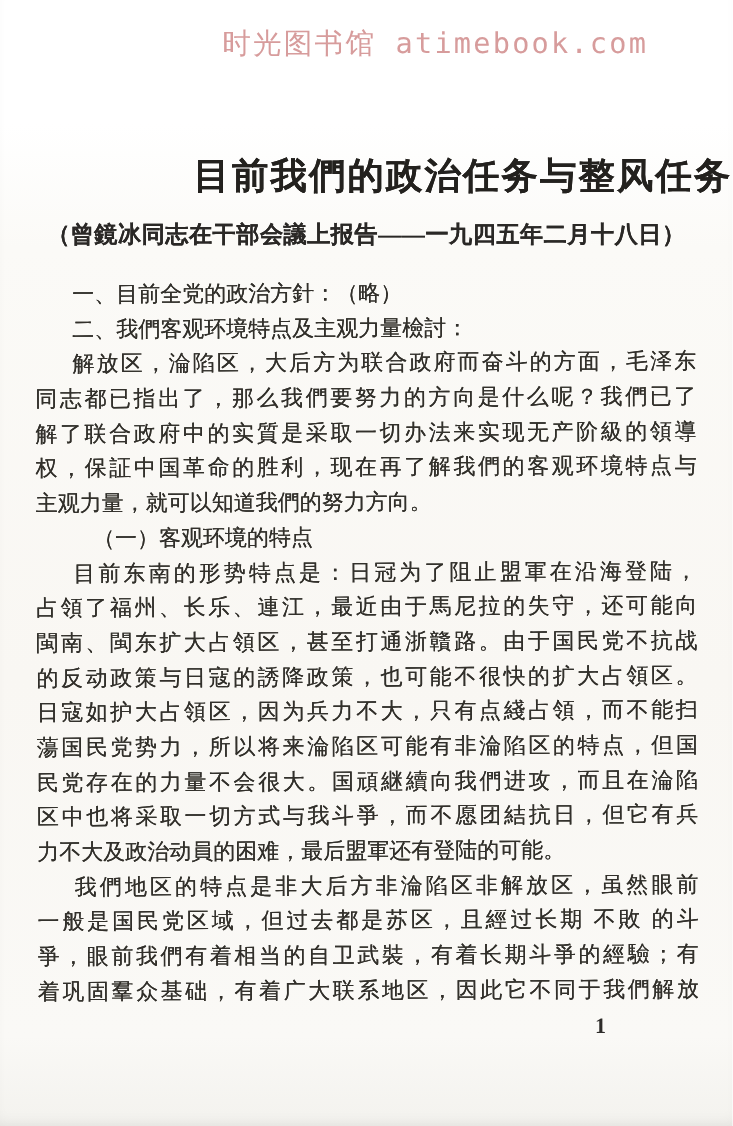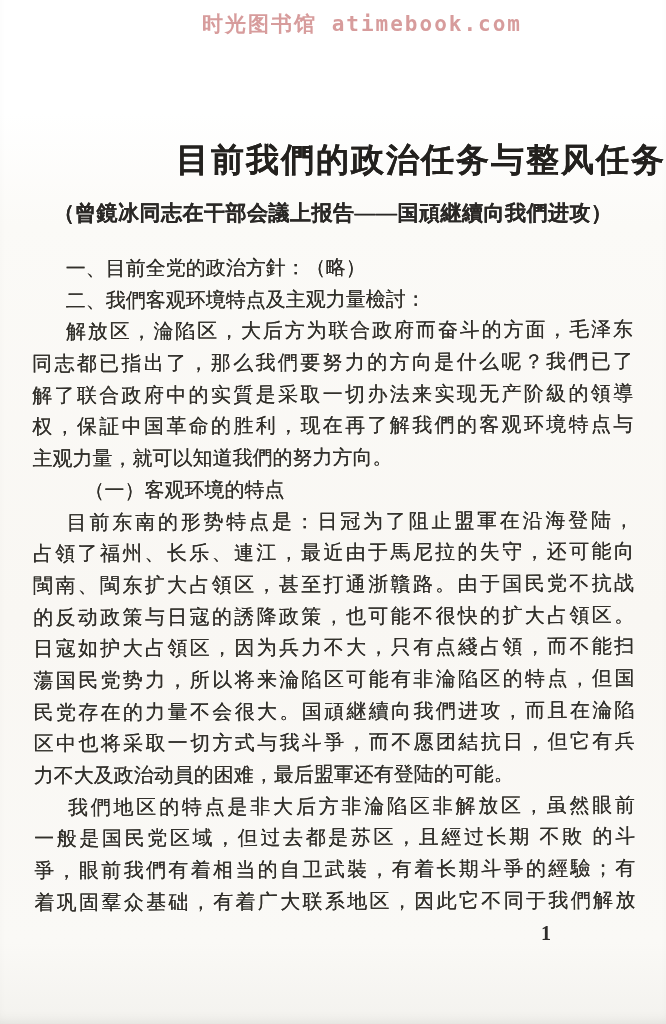--- a/index.html
+++ b/index.html
@@ -5,23 +5,23 @@
   html,body{margin:0;padding:0;}
   .page{
     position:relative;
     width:666px;height:1024px;
     overflow:hidden;
     background:linear-gradient(180deg,#ffffff 0%,#ffffff 11%,#fbfaf7 22%,#f9f7f3 60%,#faf9f6 92%,#f3f2ee 100%);
     box-shadow:inset 0 -8px 14px -8px rgba(0,0,0,0.10);
     font-family:"Liberation Serif","DejaVu Serif",serif;
   }
   .watermark{
-    position:absolute;top:10px;left:202px;
+    position:absolute;top:22px;left:202px;
     font-family:"DejaVu Sans Mono","Liberation Sans",sans-serif;
-    font-size:21px;font-weight:bold;letter-spacing:2px;
+    font-size:26px;font-weight:normal;letter-spacing:2px;
     white-space:nowrap;
   }
   .title{
     position:absolute;top:138px;left:0;width:100%;
     text-align:right;
     font-size:33px;font-weight:bold;letter-spacing:2px;
     color:#23211e;
     text-shadow:0 0 .6px #23211e;
     white-space:nowrap;
   }
@@ -54,21 +54,21 @@
 </style>
 </head>
 <body>
 
 <div class="page">
 
   <div class="watermark" style="color: rgb(215, 156, 156);">时光图书馆 atimebook.com</div>
 
   <div class="title">目前我們的政治任务与整风任务</div>
 
-  <div class="subtitle">（曾鏡冰同志在干部会議上报告——国頑継續向我們进攻）</div>
+  <div class="subtitle">（曾鏡冰同志在干部会議上报告——一九四五年二月十八日）</div>
 
   <div class="body-text">
       <div class="line" style="padding-left: 1.7em;">一、目前全党的政治方針：（略）</div>
       <div class="line" style="padding-left: 1.7em;">二、我們客观环境特点及主观力量檢討：</div>
       <div class="line fill" style="padding-left: 1.7em;">解放区，淪陷区，大后方为联合政府而奋斗的方面，毛泽东</div>
       <div class="line fill">同志都已指出了，那么我們要努力的方向是什么呢？我們已了</div>
       <div class="line fill">解了联合政府中的实質是采取一切办法来实现无产阶級的領導</div>
       <div class="line fill">权，保証中国革命的胜利，现在再了解我們的客观环境特点与</div>
       <div class="line">主观力量，就可以知道我們的努力方向。</div>
       <div class="line" style="padding-left: 2.6em;">（一）客观环境的特点</div>

